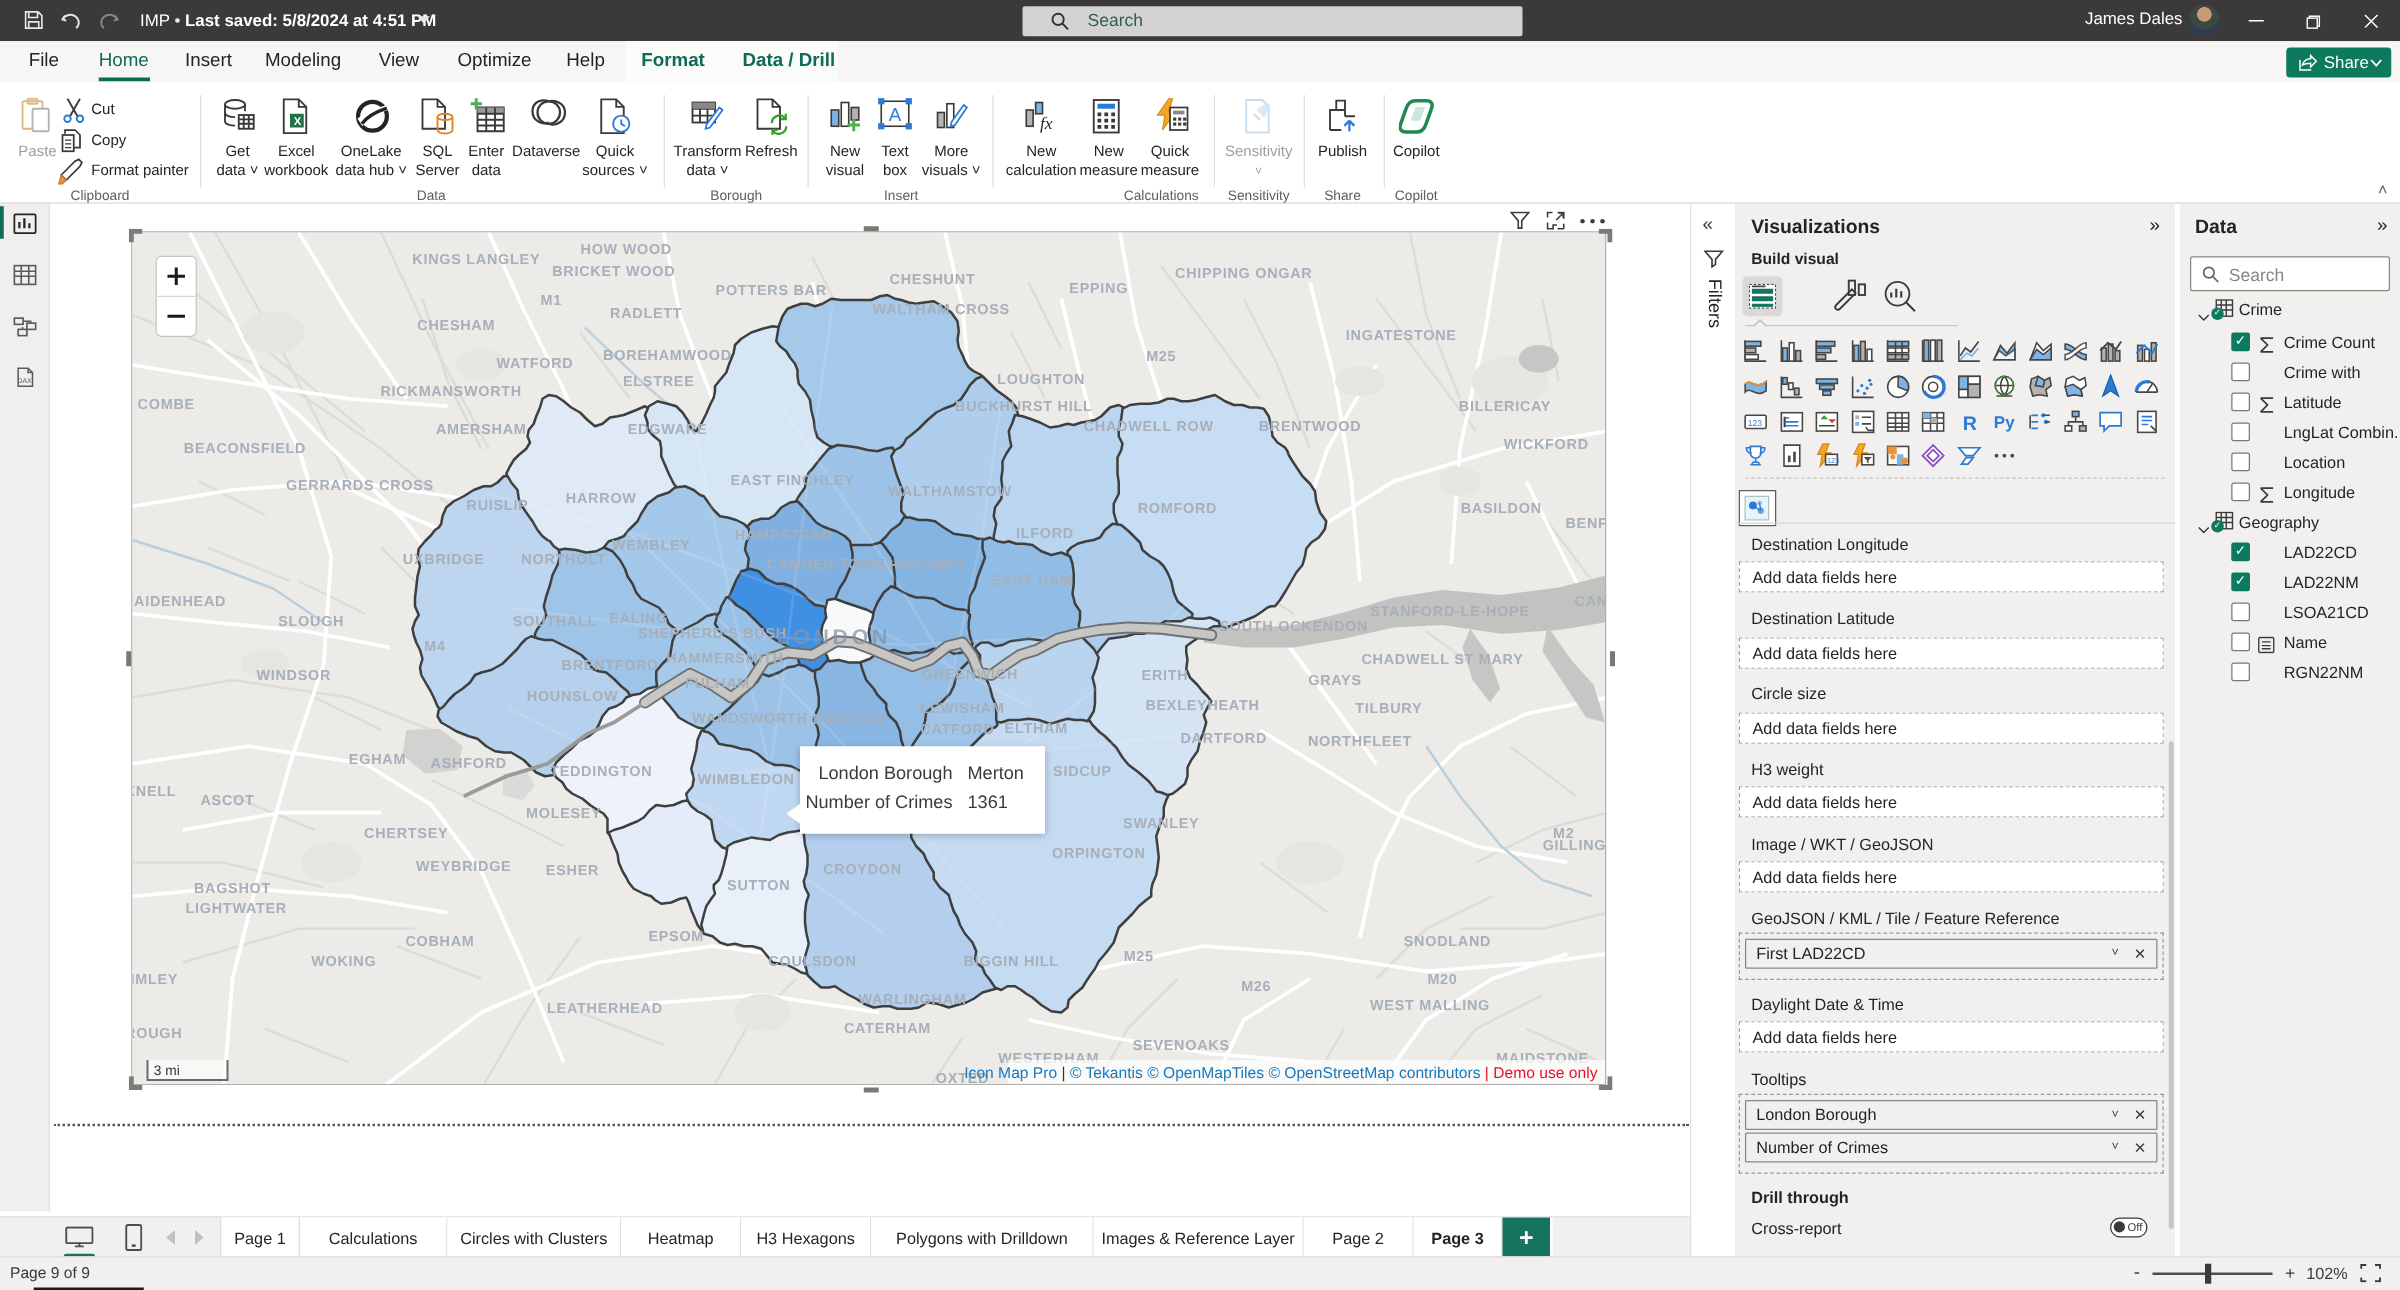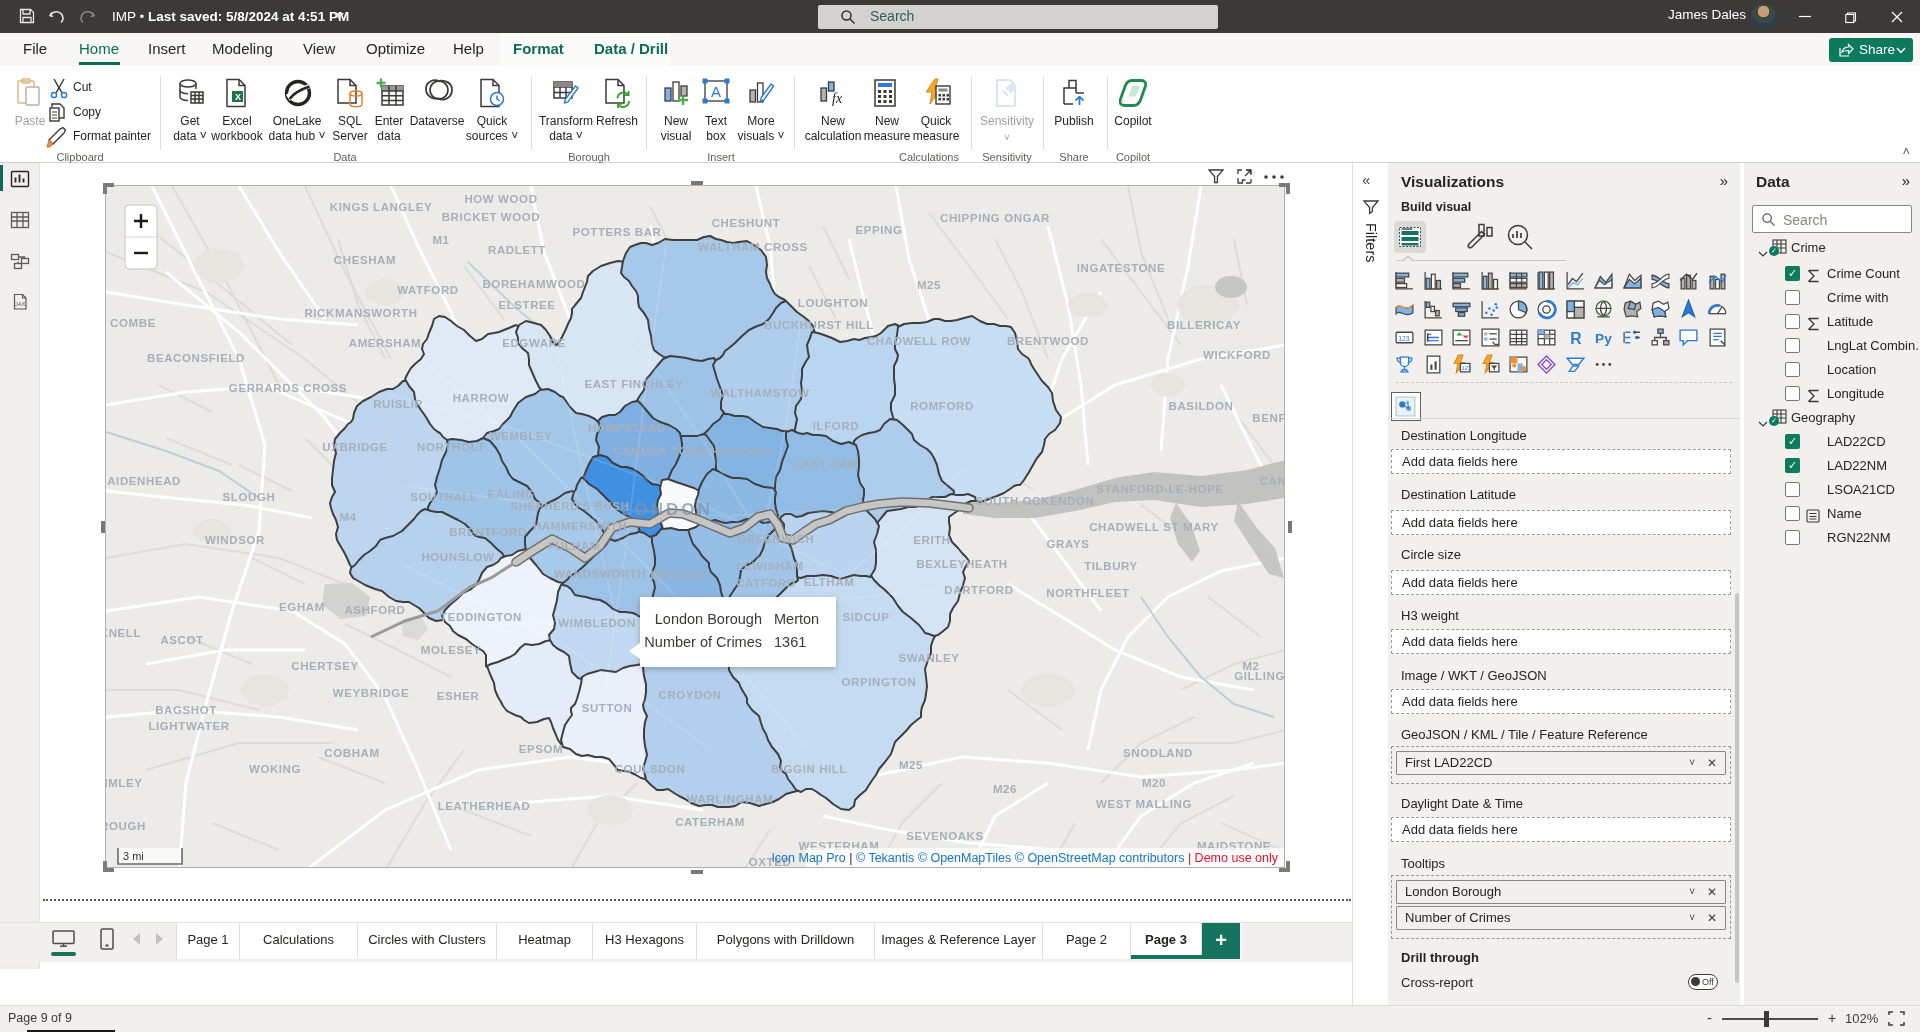--- a/index.html
+++ b/index.html
@@ -59,21 +59,21 @@
 .chipx { position:absolute; right:8px; top:0; color:#3b3a39; font-size:12px; }
 .chipv { position:absolute; right:30px; top:0; color:#3b3a39; font-size:10px; }
 
 
 #datapanel { position:absolute; left:1744px; top:163px; width:176px; height:842px; background:#f1f0ef; color:#252423; }
 .drow { position:absolute; left:0; width:176px; height:24px; font-size:13px; line-height:24px; white-space:nowrap; overflow:hidden; }
 .cb { position:absolute; top:4px; width:15px; height:15px; border:1px solid #7a7876; border-radius:2px; background:#fff; }
 .cbc { position:absolute; top:4px; width:15px; height:15px; border-radius:2px; background:#0d7a5e; color:#fff; font-size:11px; line-height:15px; text-align:center; }
 
 
-#tabbar { position:absolute; left:0; top:922px; width:1352px; height:40px; background:#f1f0ee; border-top:1px solid #e3e1df; }
+#tabbar { position:absolute; left:0; top:973px; width:1352px; height:40px; background:#f1f0ee; border-top:1px solid #e3e1df; }
 #tabbar .white { position:absolute; left:110px; top:0; height:36px; background:#fff; }
 .ptab { position:absolute; top:0; height:36px; font-size:13px; color:#252423; text-align:center; line-height:34px; border-right:1px solid #e1dfdd; background:#fff; }
 #plus { position:absolute; top:0; width:38px; height:36px; background:#15735f; color:#fff; font-size:20px; text-align:center; line-height:34px; font-weight:bold; }
 #statusbar { position:absolute; left:0; top:1005px; width:1920px; height:27px; background:#f1f0ef; border-top:1px solid #dddbd9; font-size:12.5px; color:#3b3a39; }
 
 
 #tooltip { position:absolute; left:534px; top:411px; width:196px; height:70px; background:#fff; box-shadow:0 2px 6px rgba(0,0,0,.25); font-size:14.5px; color:#3b3a39; }
 #tooltip:before { content:""; position:absolute; left:-11px; bottom:8px; border-top:8px solid transparent; border-bottom:8px solid transparent; border-right:11px solid #fff; }
 </style>
 </head>

